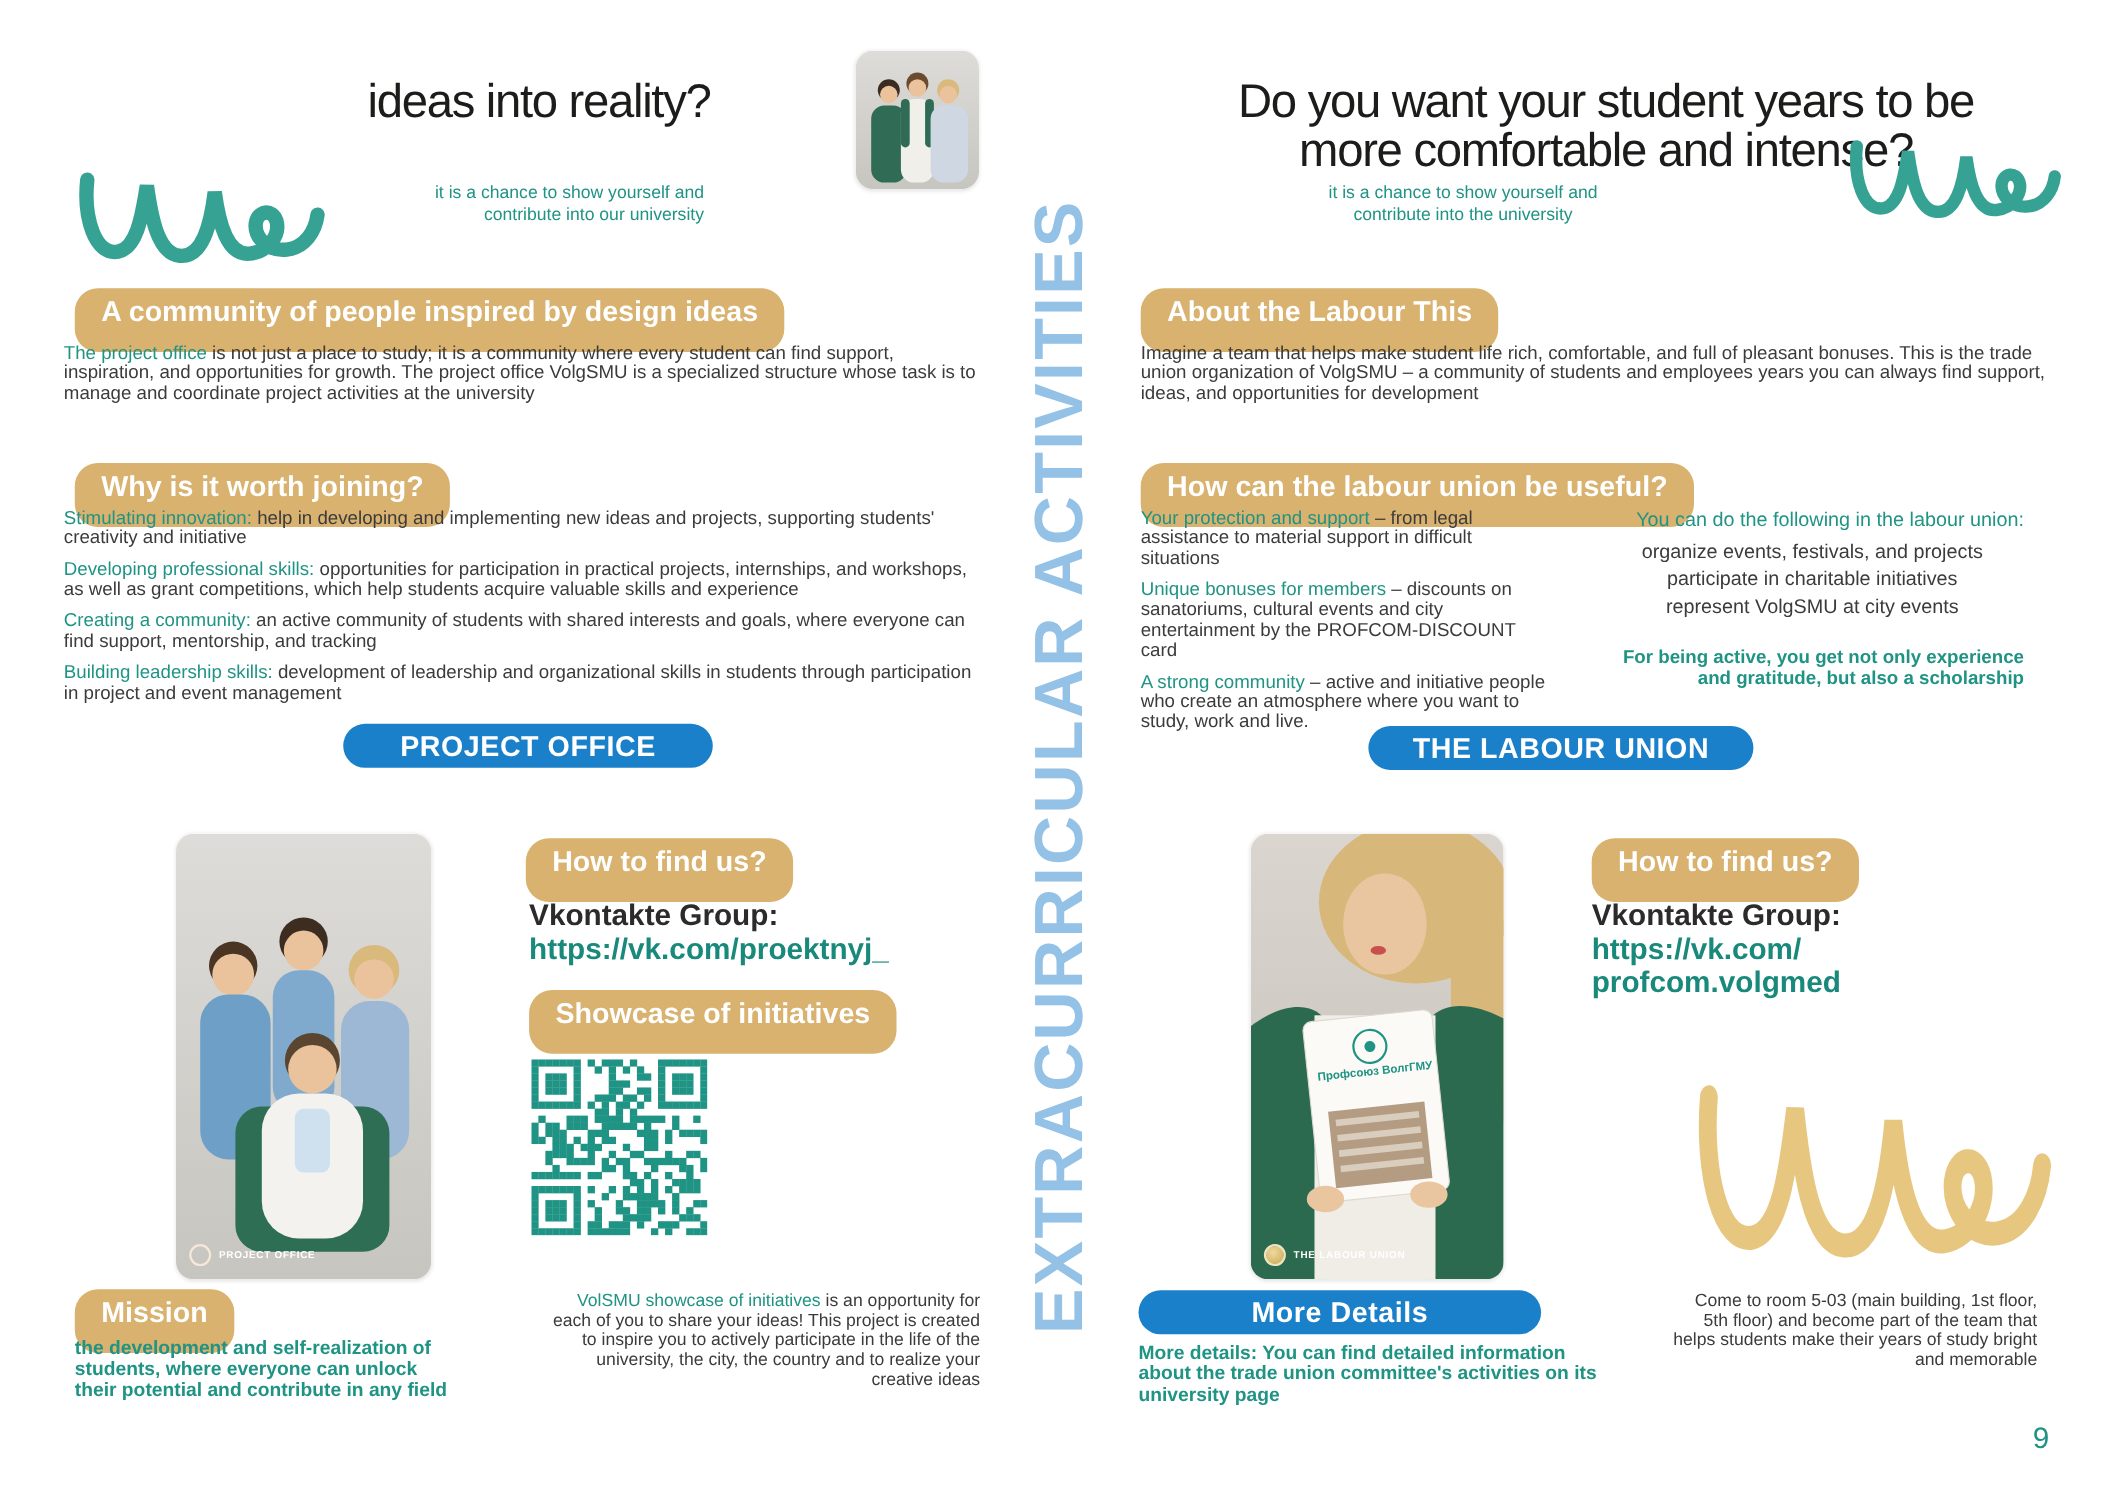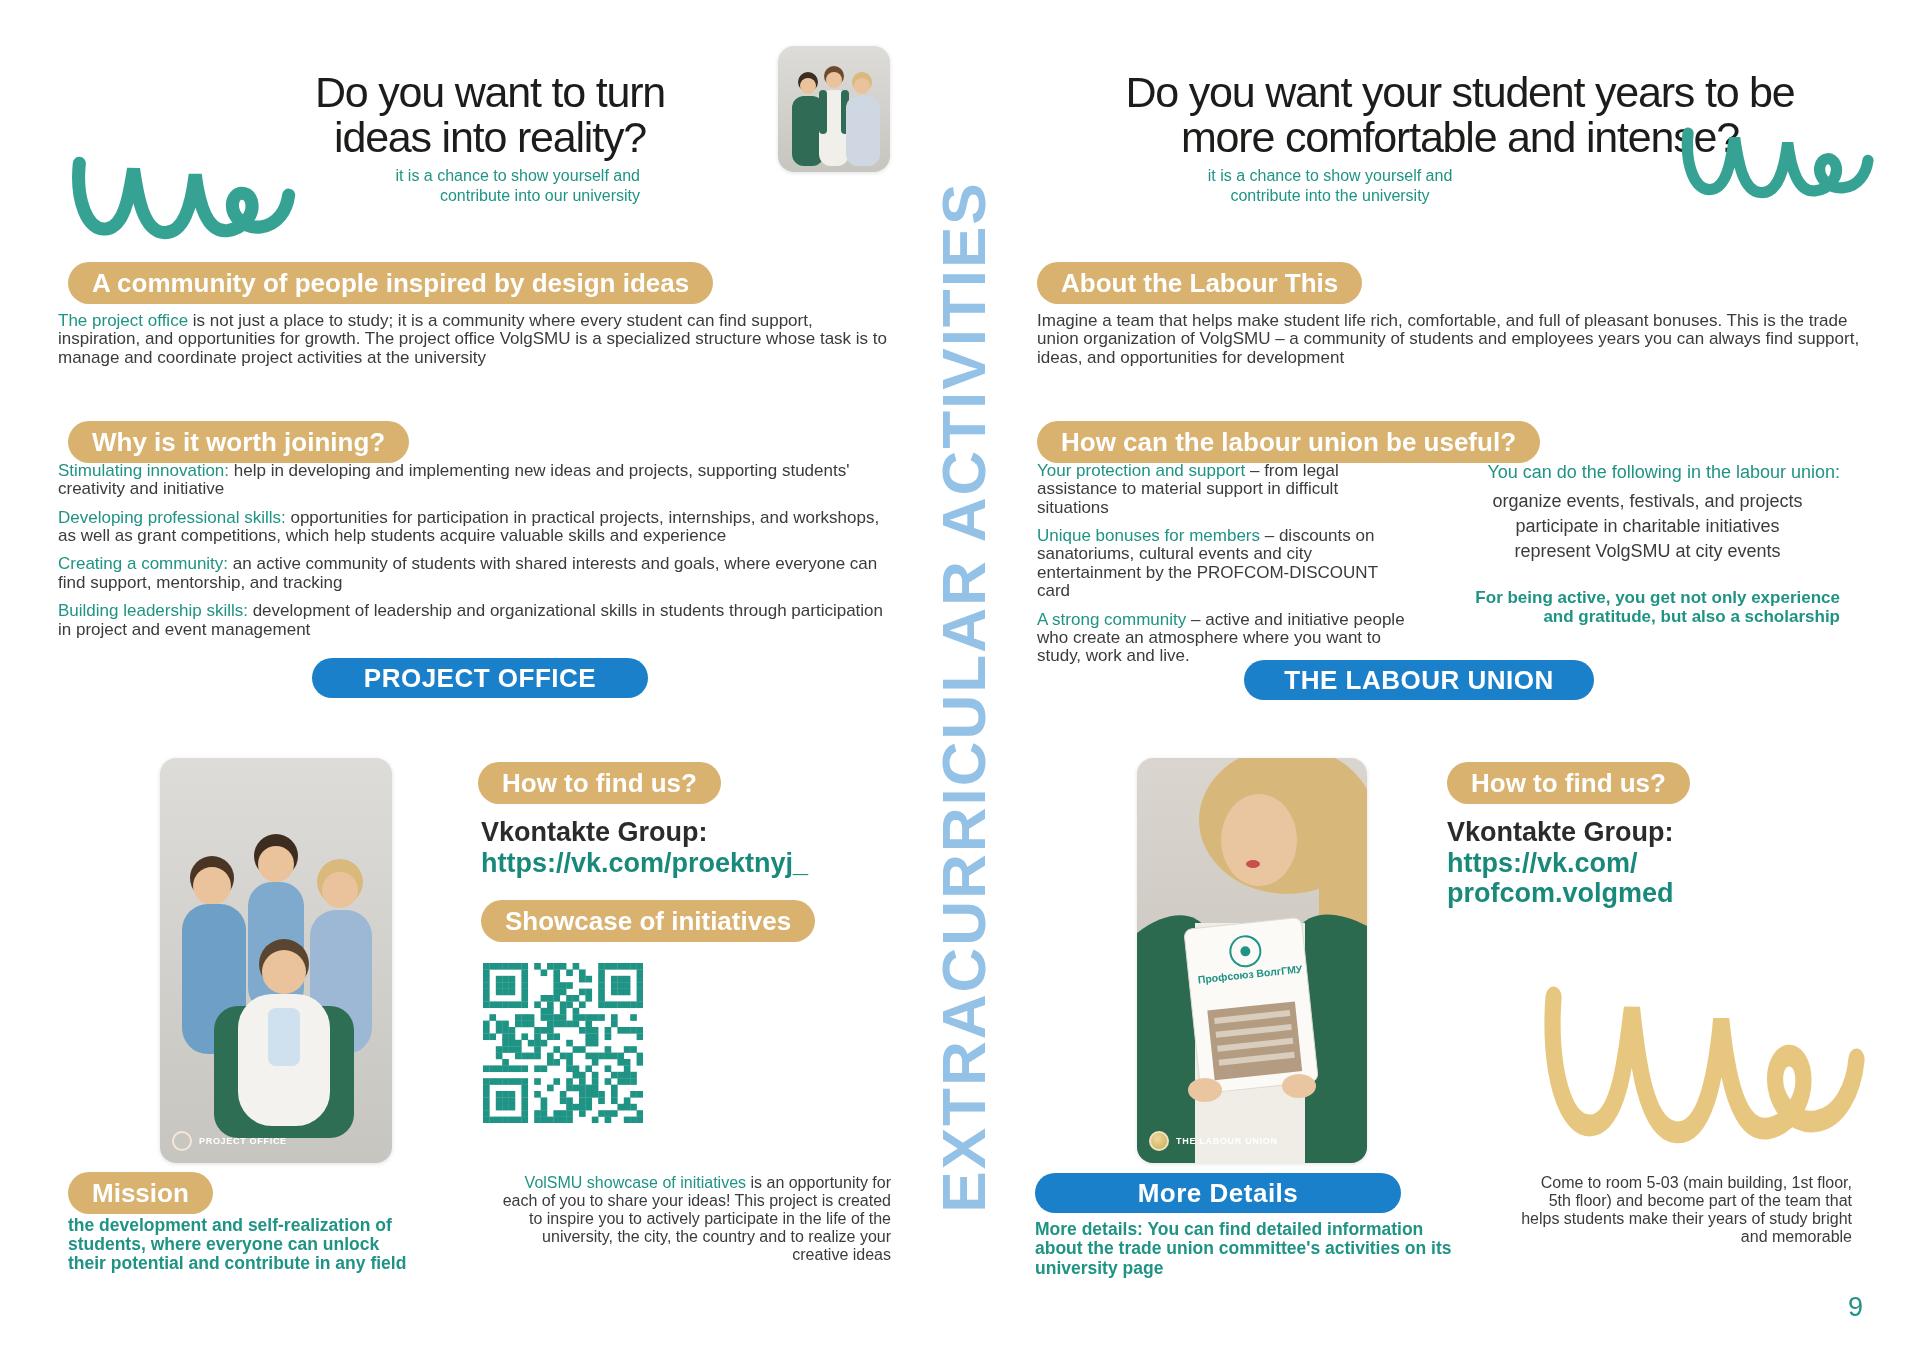--- a/index.html
+++ b/index.html
@@ -5,21 +5,21 @@
   html,body{margin:0;padding:0;background:#ffffff;}
   .canvas{position:relative;width:1920px;height:1362px;background:#ffffff;overflow:hidden;
           font-family:"Liberation Sans", sans-serif;}
   .abs{position:absolute;}
 
   
   .title{font-size:43px;font-weight:500;color:#1c1c1a;line-height:1.04;letter-spacing:-1.2px;text-align:center;}
   .sub{font-size:16px;color:#1f9384;line-height:1.22;font-weight:500;}
 
   
-  .badge{display:inline-block;height:42px;line-height:42px;padding:0 24px;border-radius:21px;
+  .badge{display:inline-block;height:58px;line-height:42px;padding:0 24px;border-radius:21px;
          background:#d8b26e;color:#fff;font-size:26px;font-weight:600;white-space:nowrap;}
 
   
   .pill{display:inline-block;height:40px;line-height:40px;border-radius:20px;background:#1b80ca;
         color:#fff;font-size:26px;font-weight:700;letter-spacing:.5px;text-align:center;
         box-sizing:border-box;transform:translateX(-50%);white-space:nowrap;}
 
   .body-text{font-size:17px;line-height:1.08;color:#3b3b3b;}
   .lead{color:#1f9384;}
   .item{margin-bottom:10px;}
@@ -62,21 +62,20 @@
   </defs>
 </svg>
 
 <div class="canvas">
 
   <svg class="abs squiggle" style="left:70px;top:146px;" width="228" height="102" viewBox="0 0 244 100">
     <use href="#squig" stroke="currentColor" stroke-width="14" fill="none" stroke-linecap="round"></use>
   </svg>
 
   <div class="abs title" style="left:270px;top:70px;width:440px;">
-    <div>Do you want to turn</div>
     <div>ideas into reality?</div>
   </div>
   <div class="abs sub" style="left:340px;top:166px;width:300px;text-align:right;">
     <div>it is a chance to show yourself and</div>
     <div>contribute into our university</div>
   </div>
 
   <div class="abs photo" style="left:778px;top:46px;width:112px;height:126px;">
     <svg width="112" height="126" viewBox="0 0 112 126">
       <rect width="112" height="126" fill="url(#pg1)"></rect>

